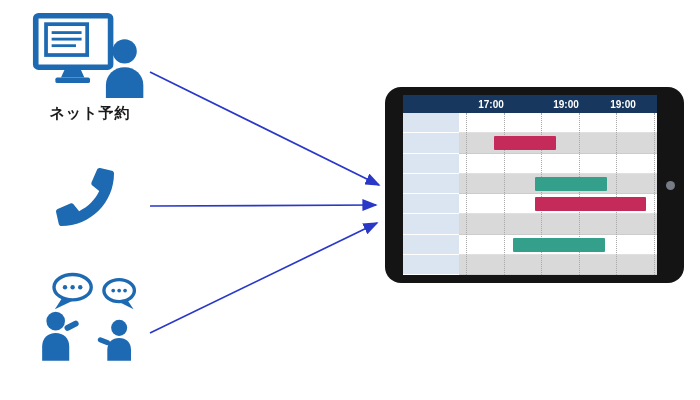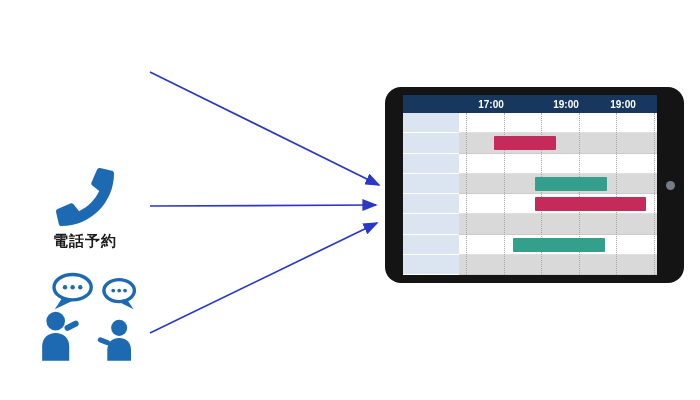--- a/index.html
+++ b/index.html
@@ -80,26 +80,39 @@
     <defs>
       <marker id="ah" markerWidth="9" markerHeight="7" refX="8" refY="3.5" orient="auto">
         <path class="arrow-head" d="M0 0 L9 3.5 L0 7 Z"></path>
       </marker>
     </defs>
     <path class="arrow-line" d="M150 72 L379 185" marker-end="url(#ah)"></path>
     <path class="arrow-line" d="M150 206 L376 205" marker-end="url(#ah)"></path>
     <path class="arrow-line" d="M150 333 L377 223" marker-end="url(#ah)"></path>
   </svg>
 
+  <div class="source source-net">
+    <svg width="116" viewBox="0 0 124 92">
+      <rect x="4" y="4" width="80" height="55" rx="3" fill="#ffffff" class="icon-blue-stroke" stroke-width="6"></rect>
+      <rect x="15" y="13" width="44" height="33" class="icon-blue-stroke" stroke-width="4"></rect>
+      <line x1="21" y1="22" x2="53" y2="22" class="icon-blue-stroke" stroke-width="3"></line>
+      <line x1="21" y1="29" x2="53" y2="29" class="icon-blue-stroke" stroke-width="3"></line>
+      <line x1="21" y1="36" x2="47" y2="36" class="icon-blue-stroke" stroke-width="3"></line>
+      <path d="M36 59 h15 l5 11 h-25 z" class="icon-blue-fill"></path>
+      <rect x="25" y="70" width="37" height="6" rx="2" class="icon-blue-fill"></rect>
+      <circle cx="99" cy="42" r="13" class="icon-blue-fill"></circle>
+      <path d="M79 92 V78 c0 -11 9 -19 20 -19 c11 0 20 8 20 19 v14 z" class="icon-blue-fill"></path>
+    </svg>
+    <div class="label">ネット予約</div>
+  </div>
 
   <div class="source source-phone">
     <svg width="58" height="58" viewBox="0 0 512 512">
       <path class="icon-blue-fill" d="M493.4 24.6l-104-24c-11.3-2.6-22.9 3.3-27.5 13.9l-48 112c-4.2 9.8-1.4 21.3 6.9 28l60.6 49.6c-36 76.7-98.9 140.5-177.2 177.2l-49.6-60.6c-6.8-8.3-18.2-11.1-28-6.9l-112 48C3.9 366.5-2 378.1.6 389.4l24 104C27.1 504.2 36.7 512 48 512c256.1 0 464-207.5 464-464 0-11.2-7.7-20.9-18.6-23.4z"></path>
     </svg>
-    <div class="label">電話予約</div>
   </div>
 
   <div class="source source-people">
     <svg width="110" viewBox="0 0 130 105">
 
       <path d="M36 30 L27 44 L50 33 Z" class="icon-blue-fill"></path>
       <ellipse cx="48" cy="18" rx="22" ry="15" fill="#ffffff" class="icon-blue-stroke" stroke-width="4"></ellipse>
       <circle cx="39" cy="18" r="2.6" class="icon-blue-fill"></circle>
       <circle cx="48" cy="18" r="2.6" class="icon-blue-fill"></circle>
       <circle cx="57" cy="18" r="2.6" class="icon-blue-fill"></circle>

